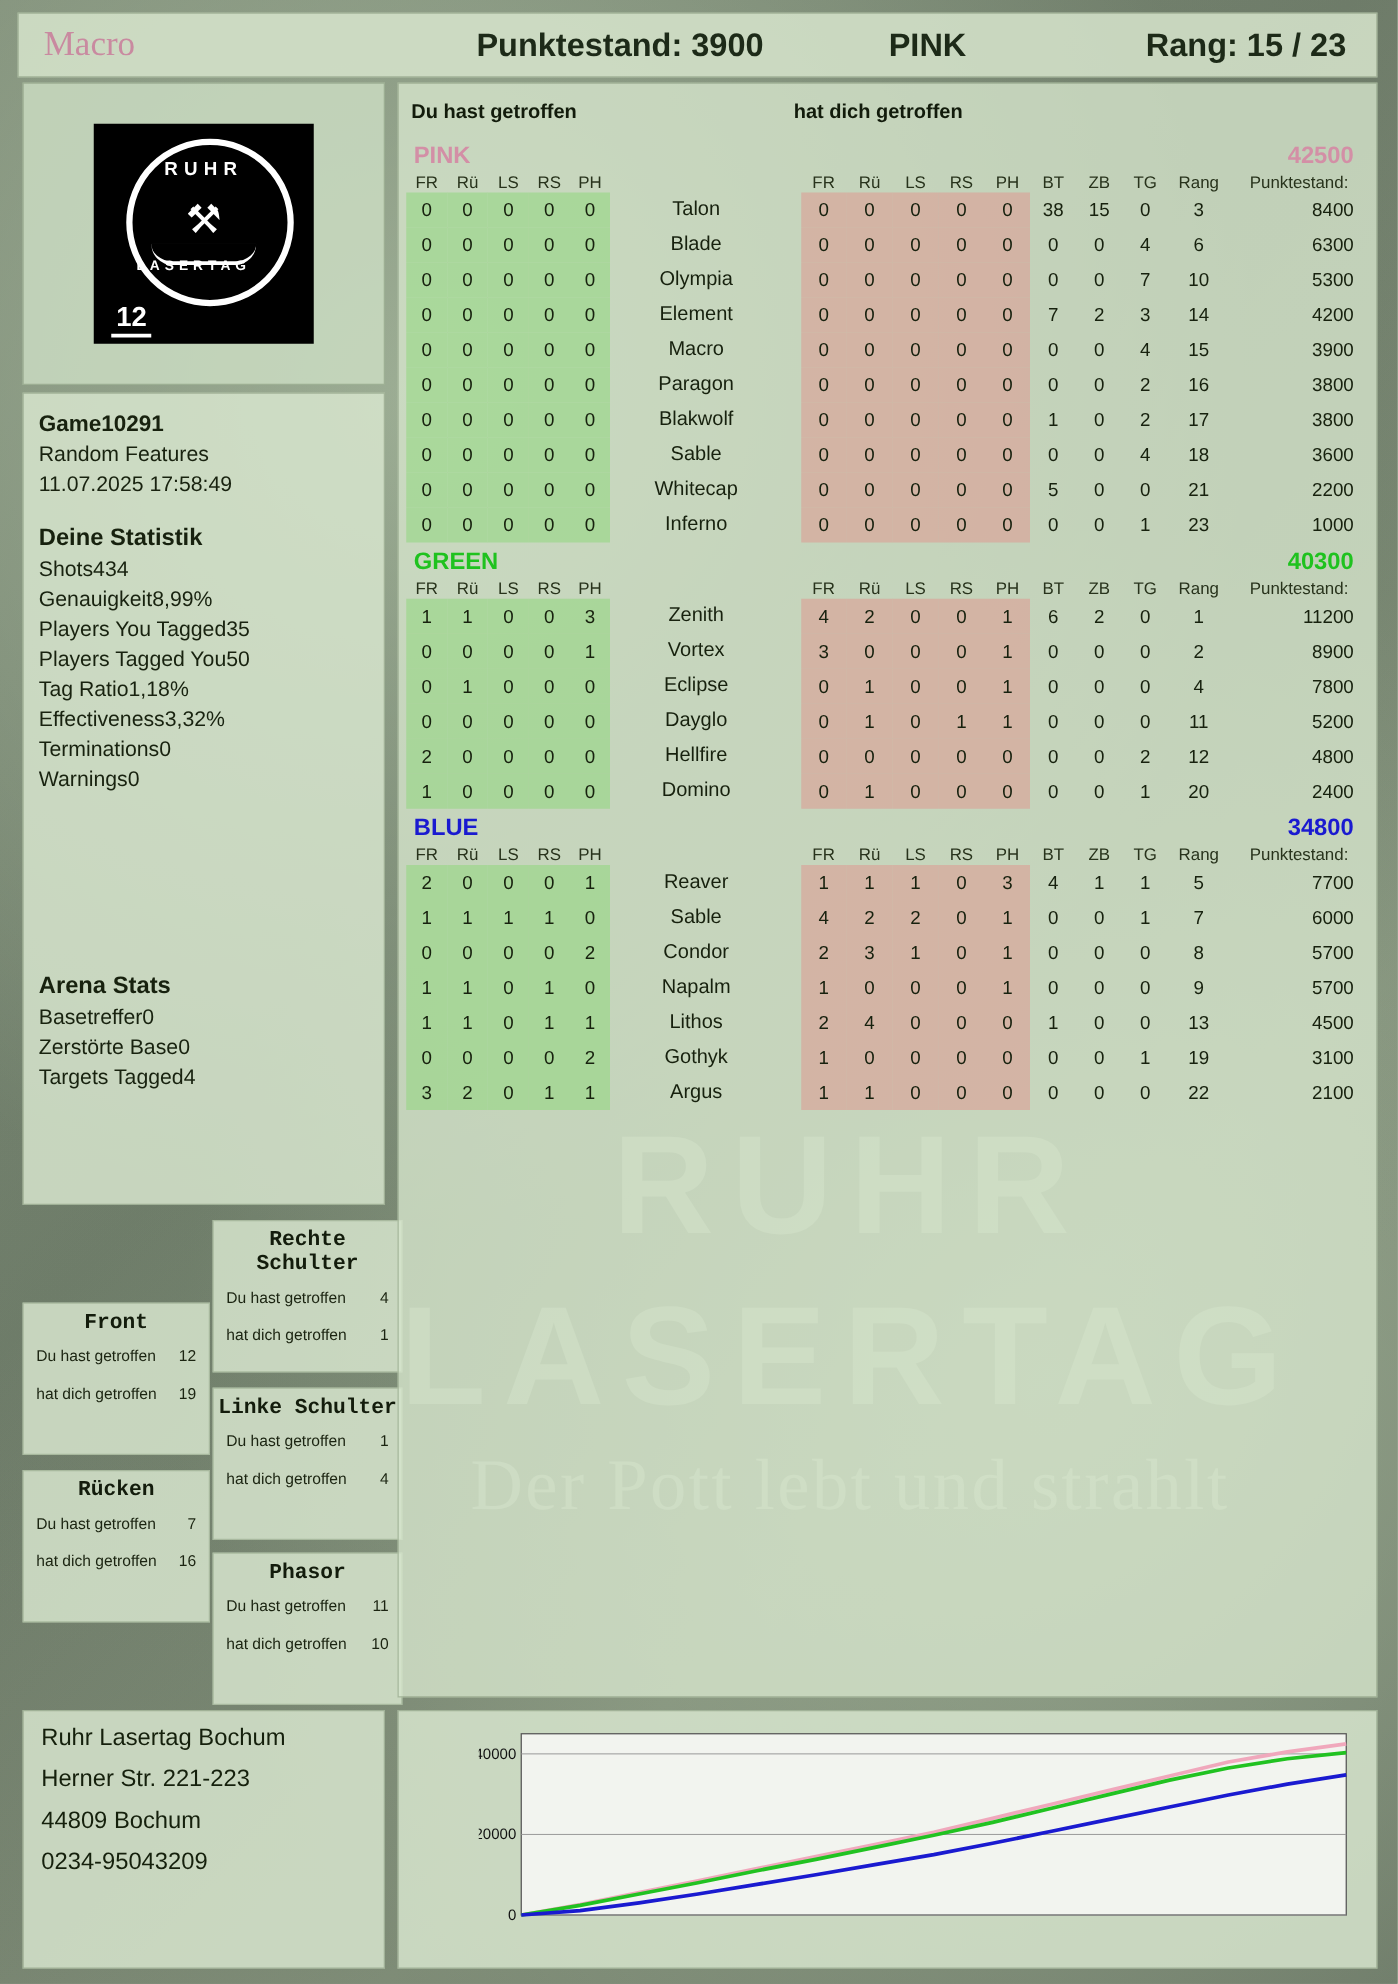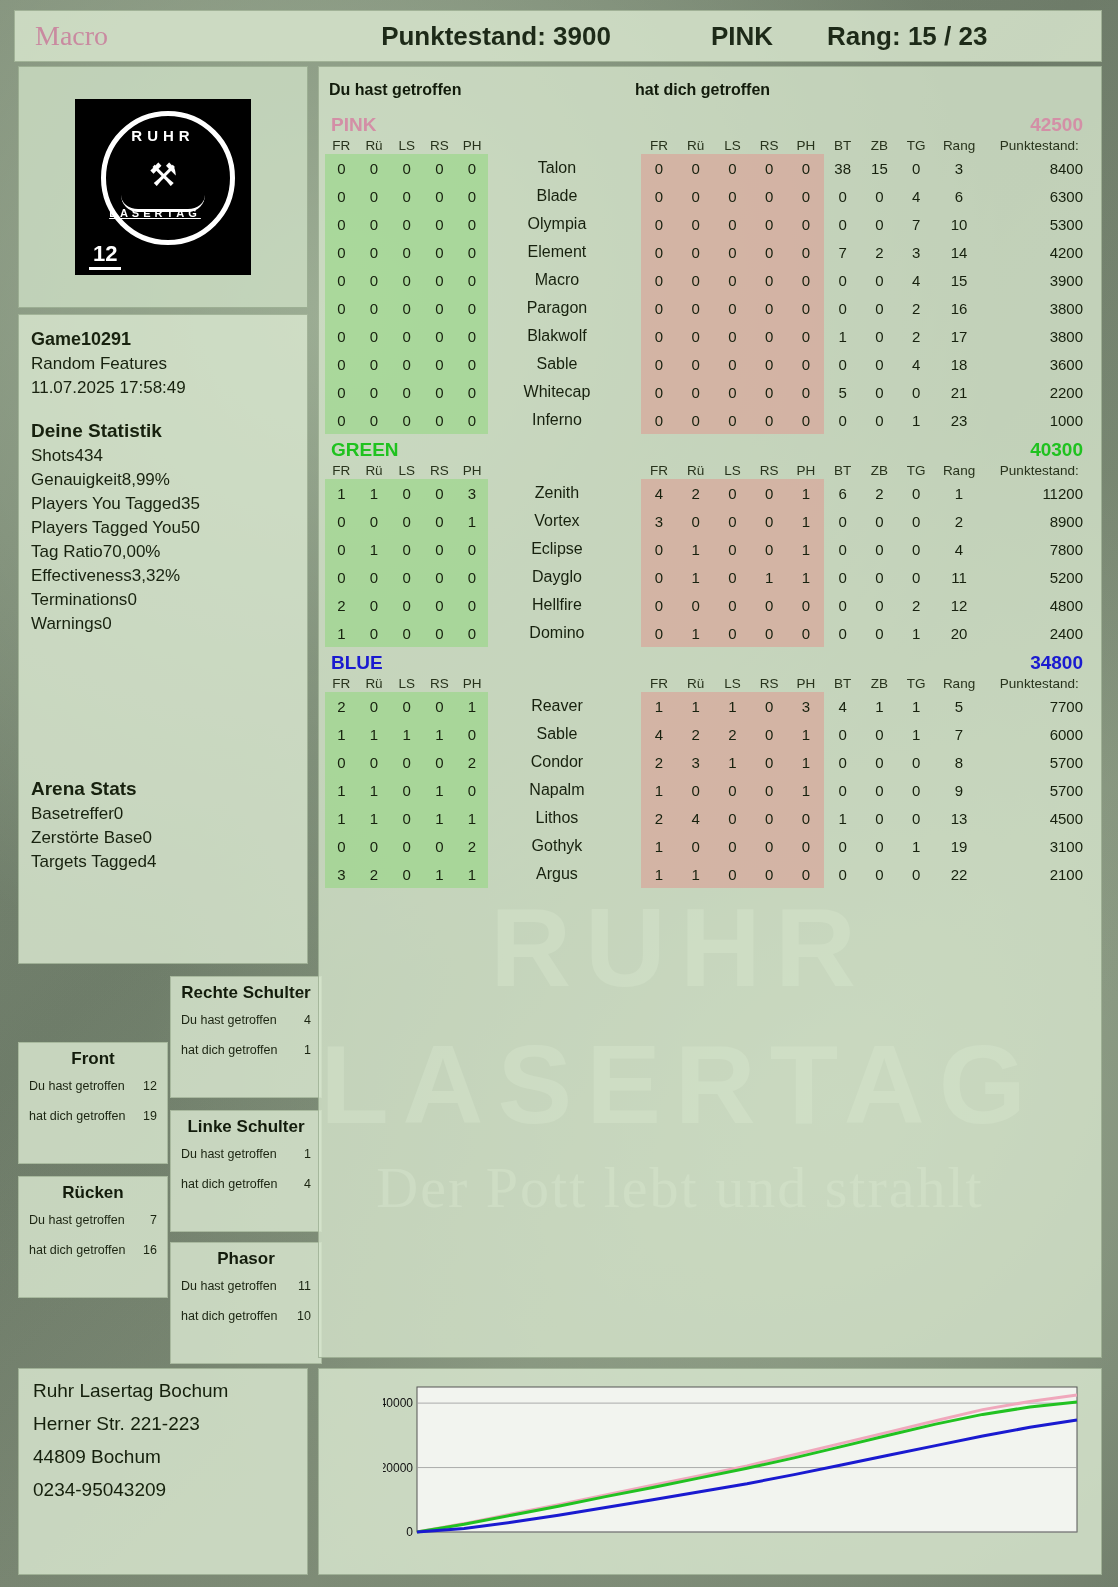--- a/index.html
+++ b/index.html
@@ -32,48 +32,48 @@
     background:rgba(216,230,206,0.82);
     border:1px solid rgba(120,140,110,0.5);
   }
   
   #header{left:14px;top:10px;width:1086px;height:50px;
     background:rgba(214,228,204,0.86);display:flex;align-items:center;}
   #header .name{width:300px;padding-left:20px;color:#c98aa0;font-size:28px;
     font-family:"Liberation Serif",serif;}
   #header .score{flex:1;text-align:center;font-size:26px;font-weight:bold;color:#1d2a18;}
   #header .team{width:170px;text-align:center;font-size:26px;font-weight:bold;color:#1d2a18;}
-  #header .rank{width:250px;text-align:left;padding-right:24px;font-size:26px;font-weight:bold;color:#1d2a18;}
+  #header .rank{width:250px;text-align:right;padding-right:24px;font-size:26px;font-weight:bold;color:#1d2a18;}
 
   
   #logo-panel{left:18px;top:66px;width:288px;height:240px;
      background:rgba(205,222,196,0.8);display:flex;align-items:center;justify-content:center;}
   .logo-box{width:176px;height:176px;background:#000;position:relative;}
   .logo-circle{position:absolute;left:26px;top:12px;width:124px;height:124px;border-radius:50%;
      border:5px solid #fff;}
   .logo-text-top{position:absolute;left:0;top:28px;width:176px;text-align:center;color:#fff;
      font-size:15px;letter-spacing:5px;font-weight:bold;}
   .logo-text-bot{position:absolute;left:0;top:108px;width:160px;text-align:center;color:#fff;
-     font-size:11px;letter-spacing:4px;font-weight:bold;text-decoration:underline;}
+     font-size:11px;letter-spacing:4px;font-weight:bold;}
   .logo-hammers{position:absolute;left:64px;top:56px;width:48px;height:40px;color:#fff;font-size:32px;
      line-height:40px;text-align:center;}
   .logo-num{position:absolute;left:14px;top:142px;color:#fff;font-size:22px;font-weight:bold;
      border-bottom:3px solid #fff;padding:0 4px;}
   .logo-wave{position:absolute;left:46px;top:96px;width:84px;height:14px;border-bottom:3px solid #fff;
      border-radius:0 0 40px 40px;}
 
   #stats-panel{left:18px;top:314px;width:288px;height:648px;background:rgba(216,230,206,0.84);}
   .sp-row{display:flex;font-size:17px;color:#18220f;padding:2px 12px;}
   .sp-row.bold{font-weight:bold;font-size:18px;}
   .sp-head{font-weight:bold;font-size:19px;color:#17210e;padding:6px 12px 2px;}
   .sp-sub{font-size:17px;color:#18220f;padding:2px 12px;}
 
   
   .zone{position:absolute;background:rgba(216,230,206,0.84);border:1px solid rgba(130,150,120,0.45);}
-  .zone .zt{text-align:center;font-weight:bold;font-size:17px;color:#131c0c;padding:6px 0 4px;}
+  .zone .zt{text-align:center;font-weight:bold;font-size:17px;color:#131c0c;padding:6px 0 4px;font-family:Liberation Mono, monospace;}
   .zone .zr{display:flex;justify-content:space-between;font-size:12.5px;color:#1b2411;padding:6px 10px 2px;}
   #z-front{left:18px;top:1042px;width:148px;height:120px;}
   #z-rschulter{left:170px;top:976px;width:150px;height:120px;}
   #z-lschulter{left:170px;top:1110px;width:150px;height:120px;}
   #z-ruecken{left:18px;top:1176px;width:148px;height:120px;}
   #z-phasor{left:170px;top:1242px;width:150px;height:120px;}
 
   
   #addr{left:18px;top:1368px;width:288px;height:205px;background:rgba(216,230,206,0.84);}
   #addr div{font-size:19px;color:#15200c;padding:11px 0 0 14px;}
@@ -146,21 +146,21 @@
     <div class="sp-row">
         <span>Players You Tagged</span>
         <span>35</span>
       </div>
     <div class="sp-row">
         <span>Players Tagged You</span>
         <span>50</span>
       </div>
     <div class="sp-row">
         <span>Tag Ratio</span>
-        <span>70,00%</span>
+        <span>1,18%</span>
       </div>
     <div class="sp-row">
         <span>Effectiveness</span>
         <span>3,32%</span>
       </div>
     <div class="sp-row">
         <span>Terminations</span>
         <span>0</span>
       </div>
     <div class="sp-row">

